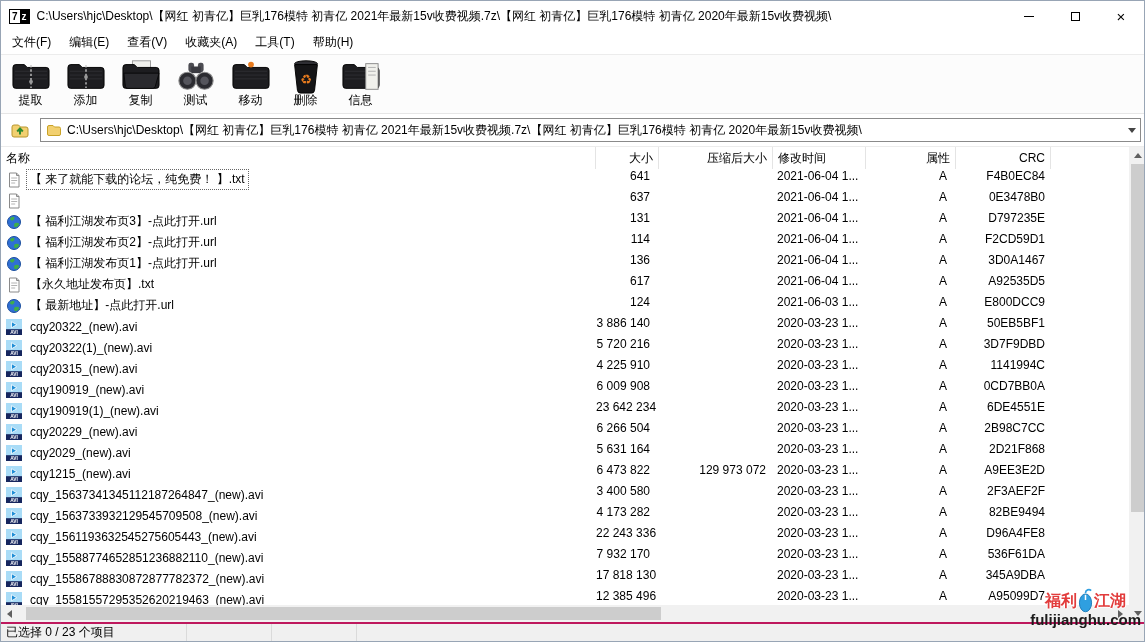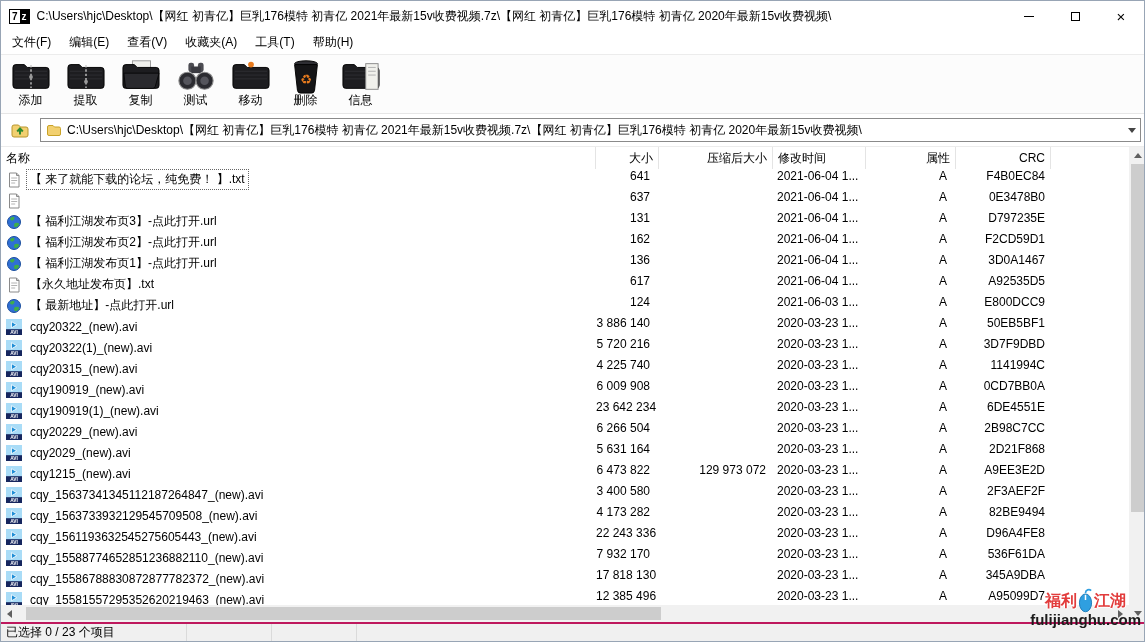--- a/index.html
+++ b/index.html
@@ -122,35 +122,35 @@
       <span class="menu-item">帮助(H)</span>
     </div>
 
   <div class="toolbar" id="toolbar">
       <button class="tool-btn">
         <span>
           <svg viewBox="0 0 44 40">
             <path d="M3 11 q0-3 3-3 h9 l3 3 h20 q3 0 3 3 v16 q0 3-3 3 H6 q-3 0-3-3 z" fill="#1d1d20" stroke="#000" stroke-width="1"></path>
             <path d="M5 15 h34 M5 19 h34 M5 23 h34" stroke="#2e2e33" stroke-width="1"></path>
             <line x1="22" y1="8.5" x2="22" y2="32.5" stroke="#c8c8c8" stroke-width="1.4" stroke-dasharray="2.5 2"></line>
-            <circle cx="22" cy="21" r="2" fill="#9a9a9a"></circle>
+            <circle cx="22" cy="26" r="2" fill="#9a9a9a"></circle>
           </svg>
         </span>
-        <span class="tool-label">添加</span>
+        <span class="tool-label">提取</span>
       </button>
       <button class="tool-btn">
         <span>
           <svg viewBox="0 0 44 40">
             <path d="M3 11 q0-3 3-3 h9 l3 3 h20 q3 0 3 3 v16 q0 3-3 3 H6 q-3 0-3-3 z" fill="#1d1d20" stroke="#000" stroke-width="1"></path>
             <path d="M5 15 h34 M5 19 h34 M5 23 h34" stroke="#2e2e33" stroke-width="1"></path>
             <line x1="22" y1="8.5" x2="22" y2="32.5" stroke="#c8c8c8" stroke-width="1.4" stroke-dasharray="2.5 2"></line>
-            <circle cx="22" cy="26" r="2" fill="#9a9a9a"></circle>
+            <circle cx="22" cy="21" r="2" fill="#9a9a9a"></circle>
           </svg>
         </span>
-        <span class="tool-label">提取</span>
+        <span class="tool-label">添加</span>
       </button>
       <button class="tool-btn">
         <span>
           <svg viewBox="0 0 44 40">
             <rect x="13" y="4" width="19" height="9" fill="#efefec" stroke="#9a9a9a" stroke-width="1"></rect>
             <path d="M3 11 q0-3 3-3 h9 l3 3 h20 q3 0 3 3 v16 q0 3-3 3 H6 q-3 0-3-3 z" fill="#1d1d20" stroke="#000"></path>
             <path d="M4 17 h37 l-4 14 q-0.6 2-2.6 2 H8 q-2 0-2.5-2 z" fill="#2a2a2e" stroke="#000" stroke-width="0.8"></path>
           </svg>
         </span>
         <span class="tool-label">复制</span>
@@ -288,21 +288,21 @@
               <span class="file-icon">
                 <svg viewBox="0 0 16 16">
                   <circle cx="8" cy="8" r="6.5" fill="#2f6fd6"></circle>
                   <path d="M4 4.2 q2-2.2 4.2-1.2 q1 2-1 3.2 q-3.2 1-3.2-2z" fill="#3fae4a"></path>
                   <path d="M9 9 q3.2-1 4.2 1 q-1 3.2-4.2 3.2 q-2-2 0-4.2z" fill="#3fae4a"></path>
                   <circle cx="8" cy="8" r="6.5" fill="none" stroke="#1b4f9e"></circle>
                 </svg>
               </span>
               <span class="name-text">【 福利江湖发布页2】-点此打开.url</span>
             </div>
-            <div class="cell cell-size">162</div>
+            <div class="cell cell-size">114</div>
             <div class="cell cell-packed"></div>
             <div class="cell cell-modified">2021-06-04 1...</div>
             <div class="cell cell-attr">A</div>
             <div class="cell cell-crc">F2CD59D1</div>
           </div>
           <div class="row">
             <div class="cell cell-name">
               <span class="file-icon">
                 <svg viewBox="0 0 16 16">
                   <circle cx="8" cy="8" r="6.5" fill="#2f6fd6"></circle>
@@ -395,21 +395,21 @@
               <span class="file-icon">
                 <svg viewBox="0 0 16 16">
                   <rect width="16" height="16" fill="#a9dcf7"></rect>
                   <path d="M5.5 2.6 l5.2 3.1 -5.2 3.1 z" fill="#1f8ed6" stroke="#fff" stroke-width="0.8"></path>
                   <rect y="10.2" width="16" height="5.8" fill="#16265e"></rect>
                   <text x="8" y="15.2" font-size="4.8" font-weight="bold" fill="#fff" text-anchor="middle" font-family="Liberation Sans, sans-serif">AVI</text>
                 </svg>
               </span>
               <span class="name-text">cqy20315_(new).avi</span>
             </div>
-            <div class="cell cell-size">4 225 740</div>
+            <div class="cell cell-size">4 225 910</div>
             <div class="cell cell-packed"></div>
             <div class="cell cell-modified">2020-03-23 1...</div>
             <div class="cell cell-attr">A</div>
             <div class="cell cell-crc">1141994C</div>
           </div>
           <div class="row">
             <div class="cell cell-name">
               <span class="file-icon">
                 <svg viewBox="0 0 16 16">
                   <rect width="16" height="16" fill="#a9dcf7"></rect>

